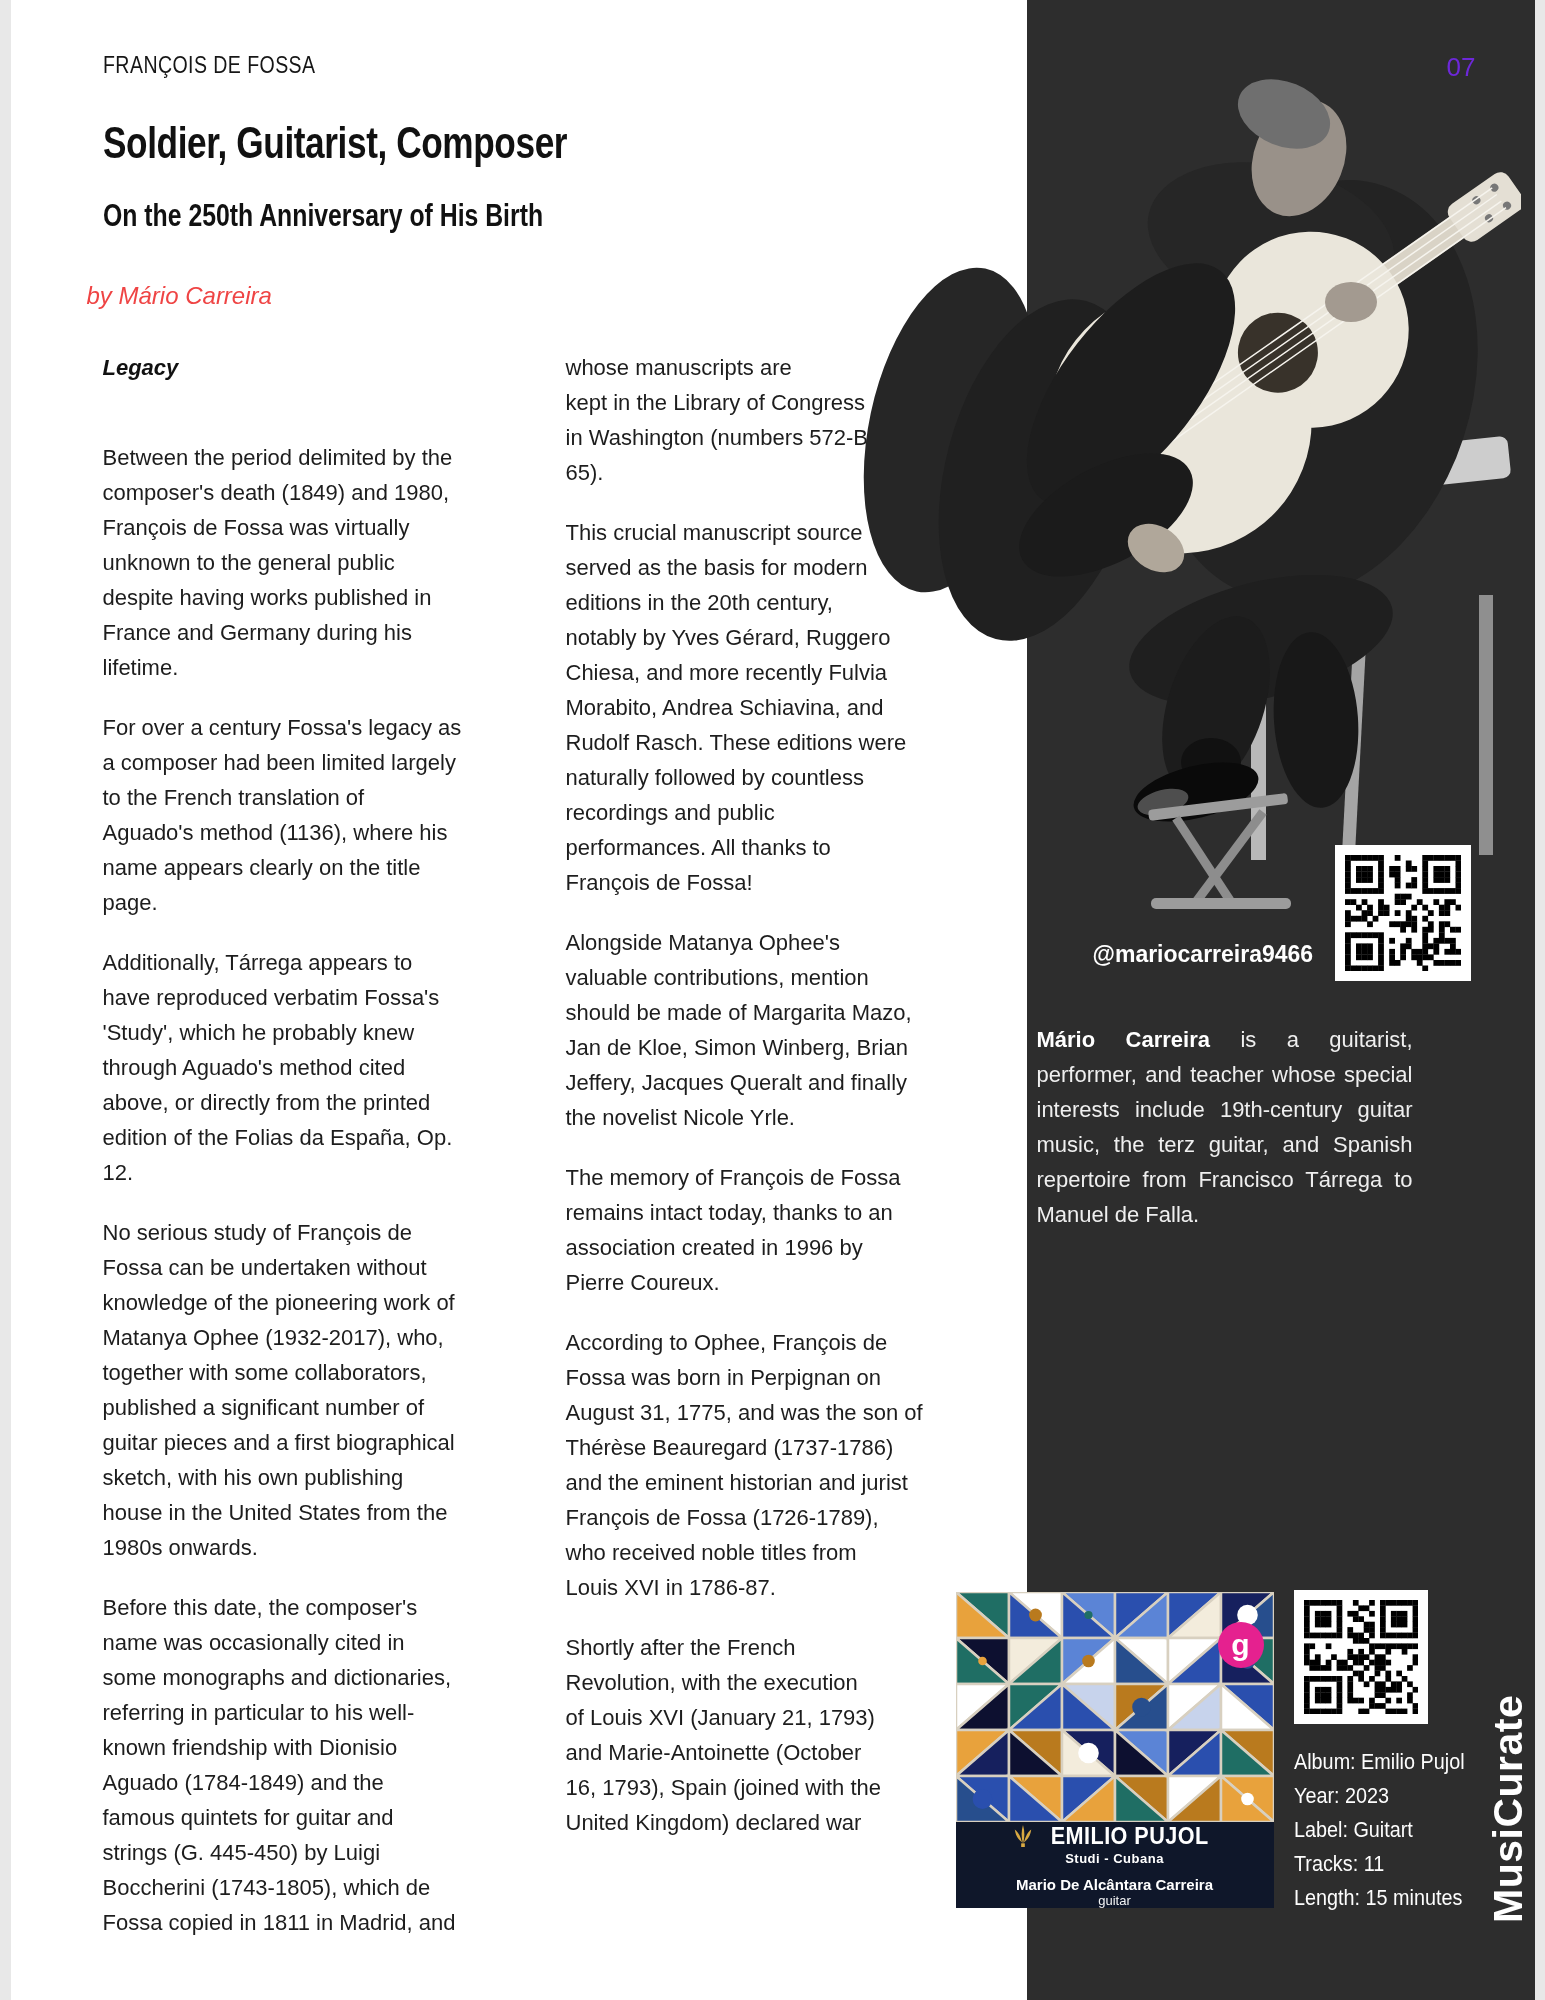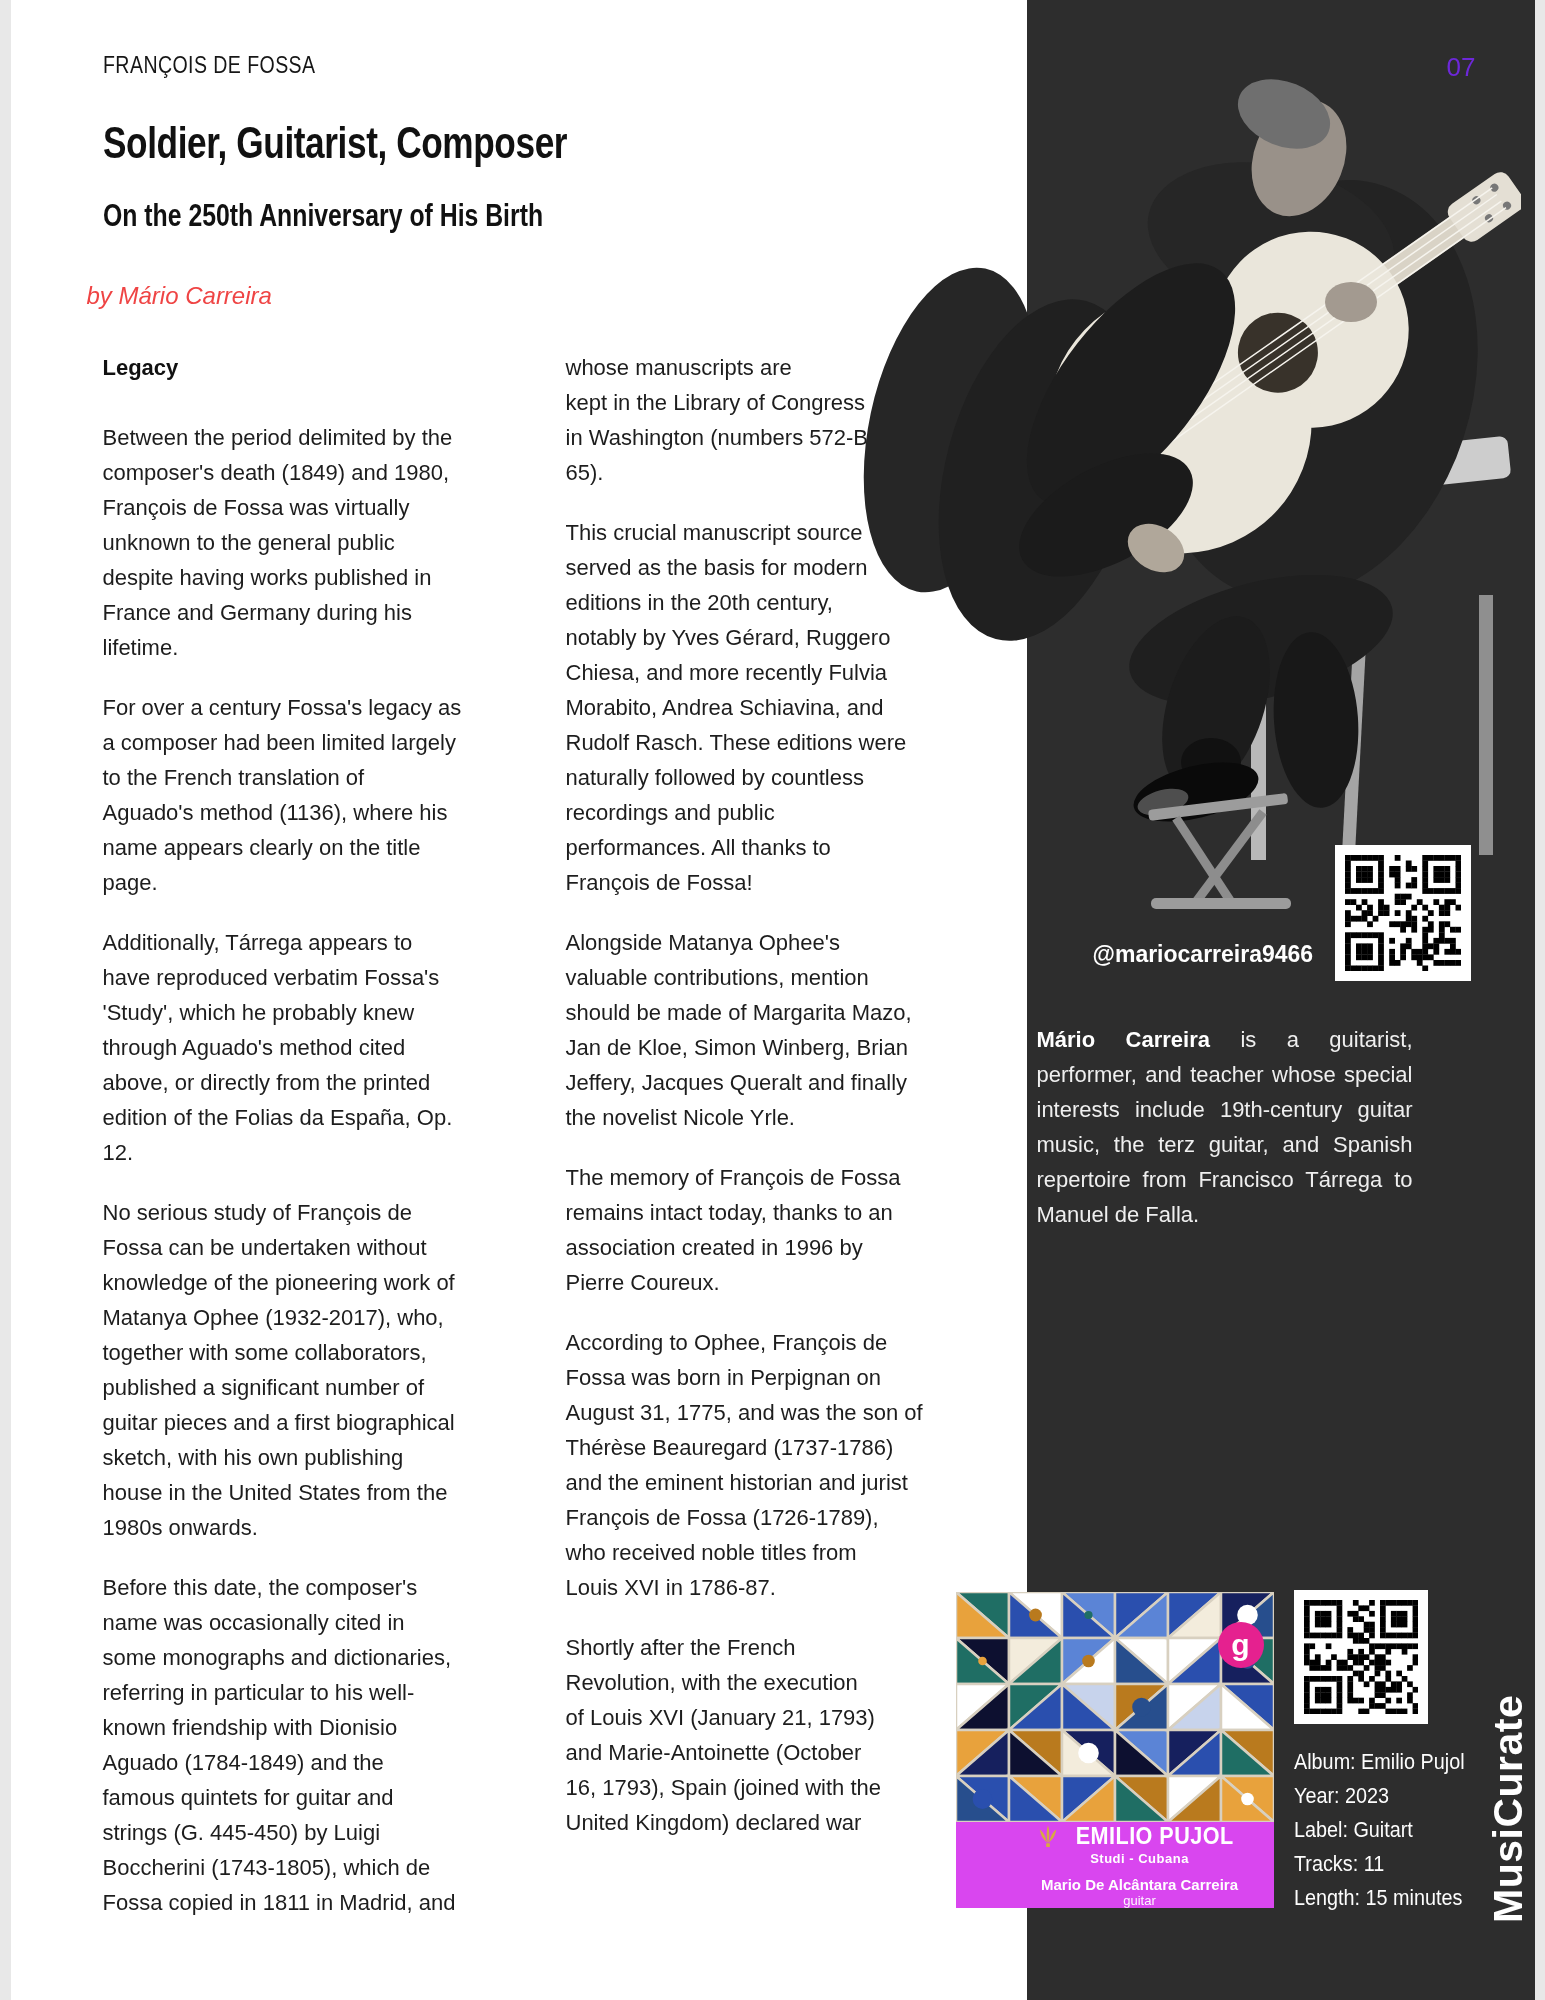--- a/index.html
+++ b/index.html
@@ -23,42 +23,42 @@
     position:absolute;left:92px;top:198px;font-size:31px;font-weight:700;color:#111;
     transform:scaleX(.8);transform-origin:left top;white-space:nowrap;
   }
   .byline{position:absolute;left:76px;top:282px;font-size:24px;font-style:italic;color:#ef4444;}
   
   .col{position:absolute;top:350px;font-size:22px;line-height:35px;color:#1d1d1d;}
   .col-left{left:92px;width:450px;}
   .col-mid{left:555px;width:460px;}
   .col p{margin:0 0 25px 0;white-space:pre-line;}
   .col h3{font-size:22px;line-height:35px;margin:0;font-weight:700;color:#111;}
-  .col h3.hl{margin-bottom:35px;}
+  .col h3.hl{margin-bottom:55px;font-style:italic;}
   .col h3.hs{margin-bottom:25px;}
   
   .photo{position:absolute;left:640px;top:40px;width:870px;height:950px;}
   
   .qrbox{position:absolute;background:#ffffff;padding:10px;box-sizing:border-box;}
   .qr1{left:1324px;top:845px;width:136px;height:136px;}
   .qr2{left:1283px;top:1590px;width:134px;height:134px;}
   .handle{position:absolute;left:1082px;top:941px;font-size:23px;font-weight:700;color:#ffffff;}
   .bio{position:absolute;left:1026px;top:1022px;width:376px;font-size:22px;line-height:35px;
        color:#efefef;text-align:justify;}
   .bio p{margin:0;}
   .bio p + p{margin-top:30px;}
   .bio b{color:#ffffff;}
   
   .album{position:absolute;left:945px;top:1592px;width:318px;height:316px;overflow:hidden;}
   .mosaic{position:absolute;left:0;top:0;width:318px;height:230px;}
   .badge{position:absolute;left:262px;top:30px;width:46px;height:46px;border-radius:50%;
          background:#e5218f;color:#fff;font-size:30px;font-weight:700;
          display:flex;align-items:center;justify-content:center;}
-  .banner{position:absolute;left:0;top:230px;width:318px;height:86px;background:#d946ef;
-          color:#fff;display:flex;flex-direction:column;align-items:center;justify-content:center;padding-left:25px;}
+  .banner{position:absolute;left:0;top:230px;width:318px;height:86px;background:#0f172a;
+          color:#fff;display:flex;flex-direction:column;align-items:center;justify-content:center;}
   .banner-row{display:flex;align-items:center;gap:8px;}
   .banner-artist{font-size:24px;font-weight:700;letter-spacing:.5px;transform:scaleX(.9);}
   .banner-sub{font-size:13px;font-weight:700;letter-spacing:.5px;margin-top:1px;}
   .banner-div{width:210px;height:2px;background:#c9a13b;margin:5px 0 5px 0;}
   .banner-performer{font-size:15px;font-weight:700;}
   .banner-instrument{font-size:13px;font-weight:400;opacity:.95;}
   
   .info{position:absolute;left:1283px;top:1745px;font-size:22px;line-height:34px;color:#fdfdfd;
         transform:scaleX(.9);transform-origin:left top;white-space:nowrap;}
   

